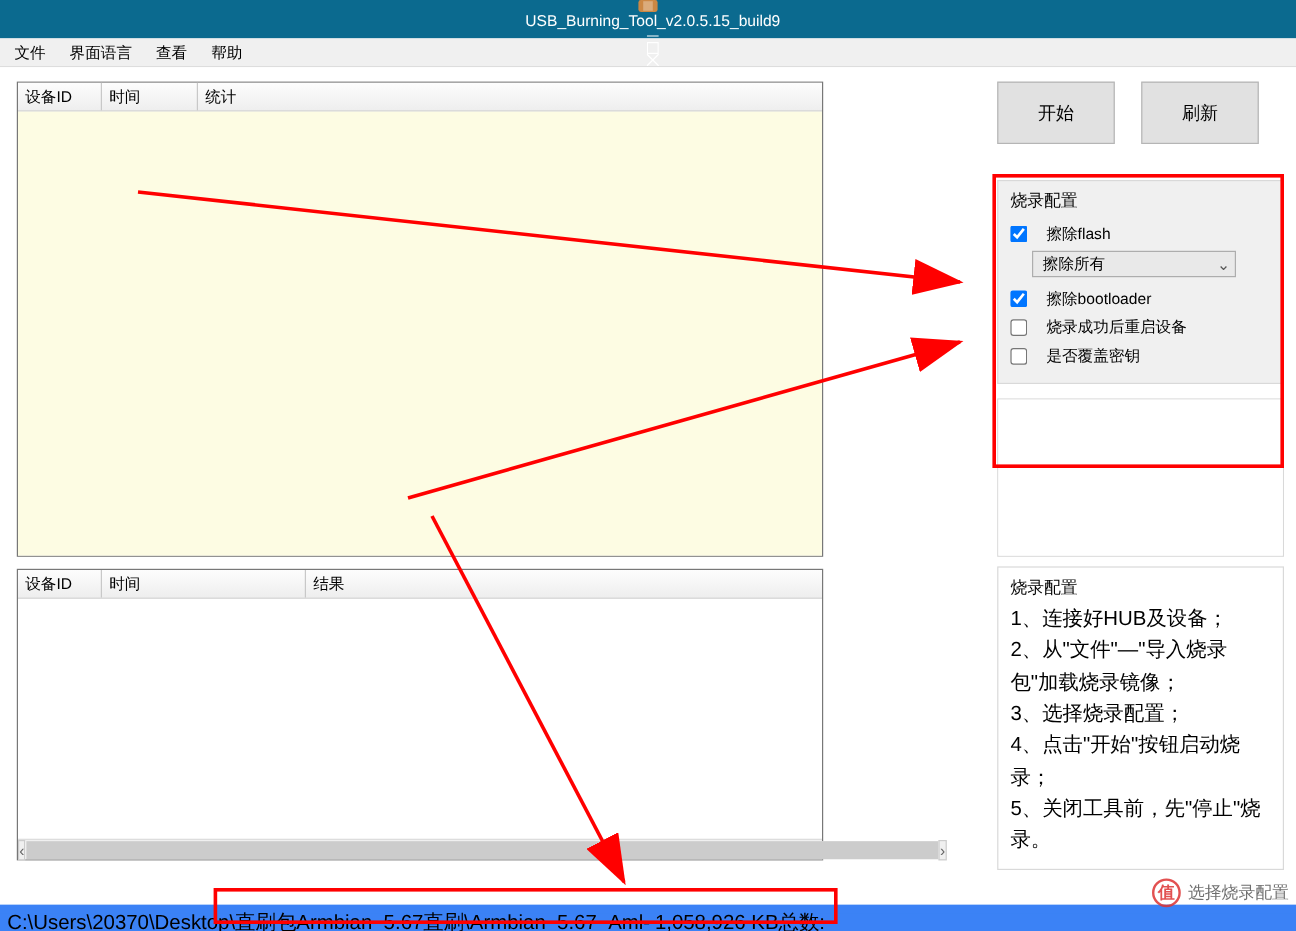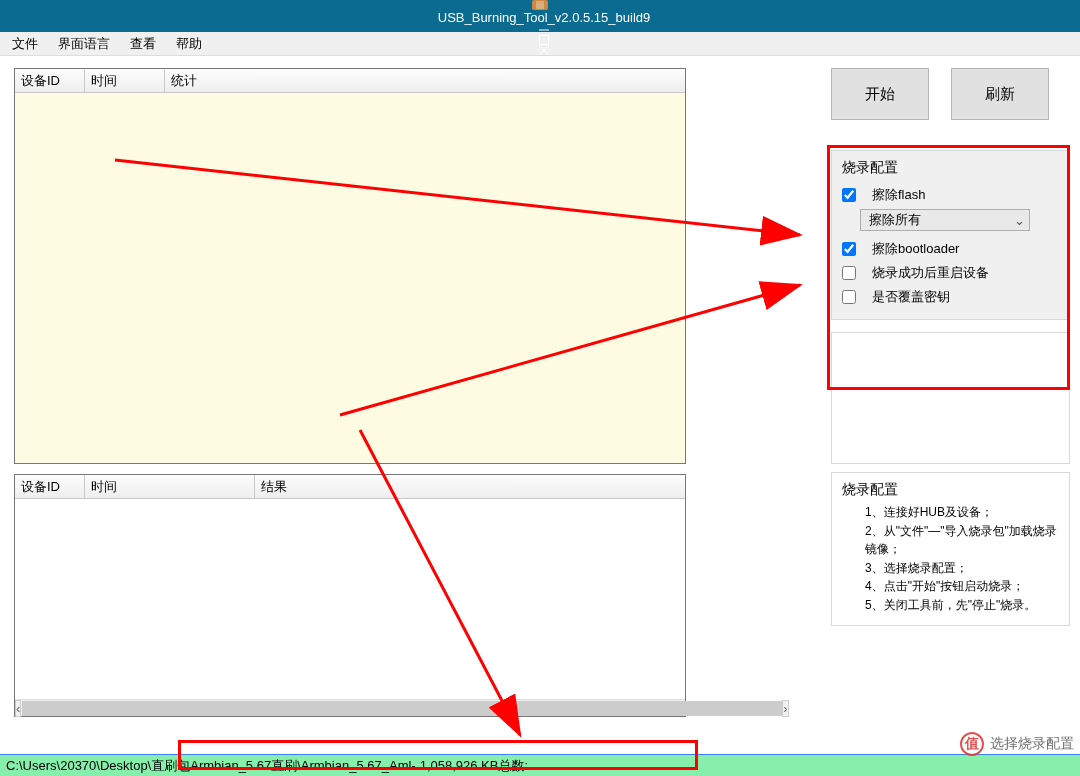--- a/index.html
+++ b/index.html
@@ -41,23 +41,23 @@
 .select { background:#e9e9e9; border:1px solid #adadad; height:22px; display:flex; align-items:center; justify-content:space-between; padding:0 4px 0 8px; margin:2px 0 6px 18px; width: 170px;}
 .select .chev { color:#555; }
 
 .mini-table { border:1px solid #d9d9d9; margin-top:-1px;}
 .mini-table .mth { display:flex; background:linear-gradient(#fdfdfd,#eeeeee); border-bottom:1px solid #c8c8c8;}
 .mini-table .mth div { padding:3px 8px; border-right:1px solid #c8c8c8;}
 .mini-table .mbody { height: 130px; background:#fff;}
 
 .ops-panel { border:1px solid #d9d9d9; padding:8px 10px 10px 10px; background:#fff;}
 .ops-panel .ops-title { font-size:14px; padding-bottom:4px;}
-.ops-panel .ops-text { font-size:12px; line-height:1.55;margin-left:23px; }
-
-.statusbar { position:absolute; left:0; right:0; bottom:0; height:22px; background:#86efac; border-top:1px solid #3b82f6; display:flex; align-items:center; padding:0 6px; font-size:13px; }
+.ops-panel .ops-text { font-size:17px; line-height:1.55; }
+
+.statusbar { position:absolute; left:0; right:0; bottom:0; height:22px; background:#3b82f6; border-top:7px solid #3b82f6; display:flex; align-items:center; padding:0 6px; font-size:17px; }
 .red-box { border:3px solid #ff0000; position:absolute; pointer-events:none; }
 .arrow-svg { position:absolute; pointer-events:none; }
 
 .watermark { position:absolute; right:6px; bottom:20px; display:flex; align-items:center; gap:6px; color:#555; font-size:14px; opacity:.85;}
 .watermark .wm-icon { width:24px; height:24px; border-radius:50%; border:2px solid #d33; color:#d33; display:flex; align-items:center; justify-content:center; font-weight:bold; font-size:14px;}
 
 svg.arrow line { stroke:#ff0000; stroke-width:3; }
 svg.arrow polygon { fill:#ff0000; }
 </style>
 </head>

